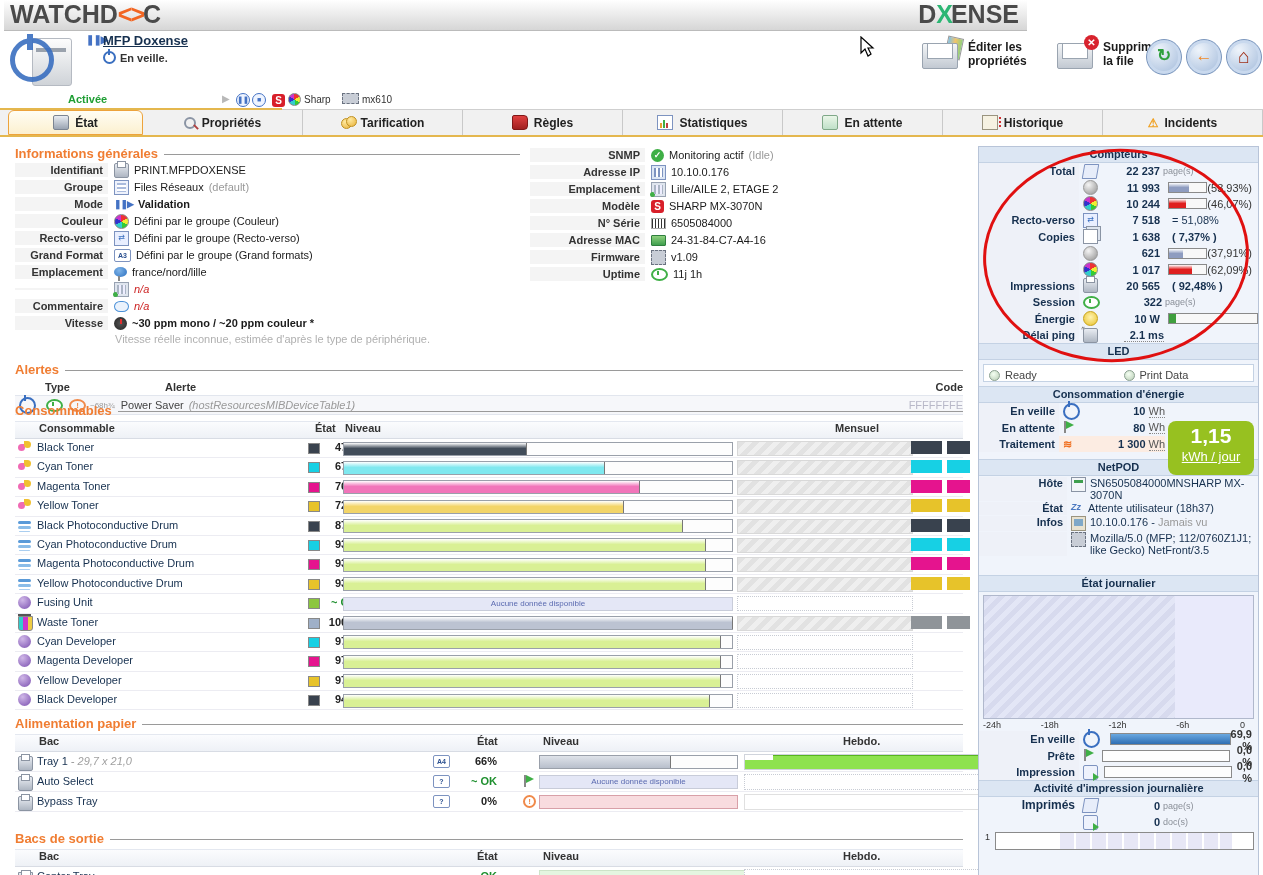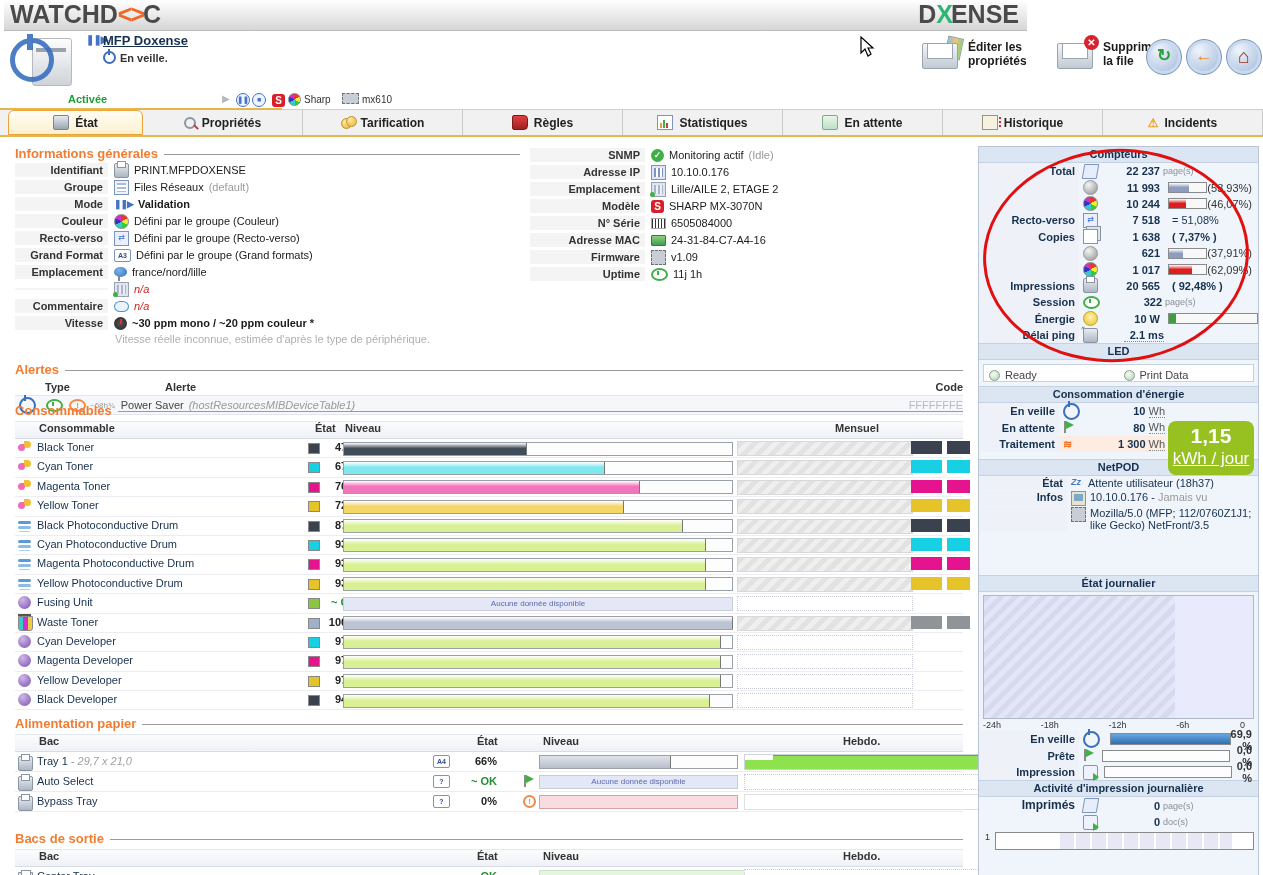--- a/index.html
+++ b/index.html
@@ -173,21 +173,21 @@
   .cic{margin-left:4px}
   .cval{flex:0 0 62px;text-align:right;font-weight:bold;color:#16304f}
   .cunit{color:#8a8f98;font-size:9px;margin-left:3px}
   .cbar{width:58px;height:9px;border:1px solid #8a8a8a;background:#f8f8f8;margin-left:8px}
   .cpct{flex:1;text-align:right;padding-right:6px;color:#333}
   .cextra{margin-left:12px;color:#16304f}
   #ledrow{margin:4px;background:#fff;border:1px solid #c4d2e4;height:16px;display:flex;align-items:flex-end}
   .led{width:9px;height:9px;border-radius:50%;background:radial-gradient(circle at 40% 35%,#f4fff2,#b8ccb4);border:1px solid #8aa090;margin:0 5px}
   .eng-box{position:absolute;right:4px;top:18px;width:86px;height:54px;background:#97c120;border-radius:8px;color:#fff;text-align:center}
   .eng-box .v{font-size:21px;font-weight:bold;line-height:26px;margin-top:2px}
-  .eng-box .u{font-size:17px;text-decoration:underline}
+  .eng-box .u{font-size:13px;text-decoration:underline}
   .erow{display:flex;align-items:center;height:16.4px;width:186px}
   .erow .clab{flex:0 0 76px}
   .eval{flex:1;text-align:right;font-weight:bold;color:#16304f}
   .eunit{color:#555;border-bottom:1px dotted #888;font-weight:normal;margin-left:3px}
   .nrow{display:flex;margin-top:1px}
   .nlab{flex:0 0 84px;text-align:right;font-weight:bold;color:#16304f;background:#eef1f8;padding-right:4px}
   .nval{flex:1;margin-left:4px;color:#16304f;display:flex;gap:4px;align-items:flex-start}
   #dchart{margin:3px 4px 0 4px;height:122px;border:1px solid #b0b8cc;background:#e9eafb;position:relative}
   #dchart .hatch{position:absolute;left:0;top:0;bottom:0;width:71%;background:repeating-linear-gradient(135deg,#d7daee 0 5px,#e3e6f6 5px 10px)}
   #daxis{position:relative;height:12px;margin:0 4px;font-size:9px;color:#333}
@@ -801,20 +801,27 @@
           </div>
         </div>
       <div class="eng-box">
         <div class="v">1,15</div>
         <div class="u">kWh / jour</div>
       </div>
     </div>
     <div class="pstrip">NetPOD</div>
     <div id="netpod-rows" style="min-height:98px">
         <div class="nrow">
+          <span class="nlab">Hôte</span>
+          <span class="nval">
+            <span class="ic ic-calc"></span>
+            <span style="flex: 1 1 0%;">SN6505084000MNSHARP MX-3070N</span>
+          </span>
+        </div>
+        <div class="nrow">
           <span class="nlab">État</span>
           <span class="nval">
             <span class="ic ic-zz">Zz</span>
             <span style="flex: 1 1 0%;">Attente utilisateur (18h37)</span>
           </span>
         </div>
         <div class="nrow">
           <span class="nlab">Infos</span>
           <span class="nval">
             <span class="ic ic-pc"></span>

